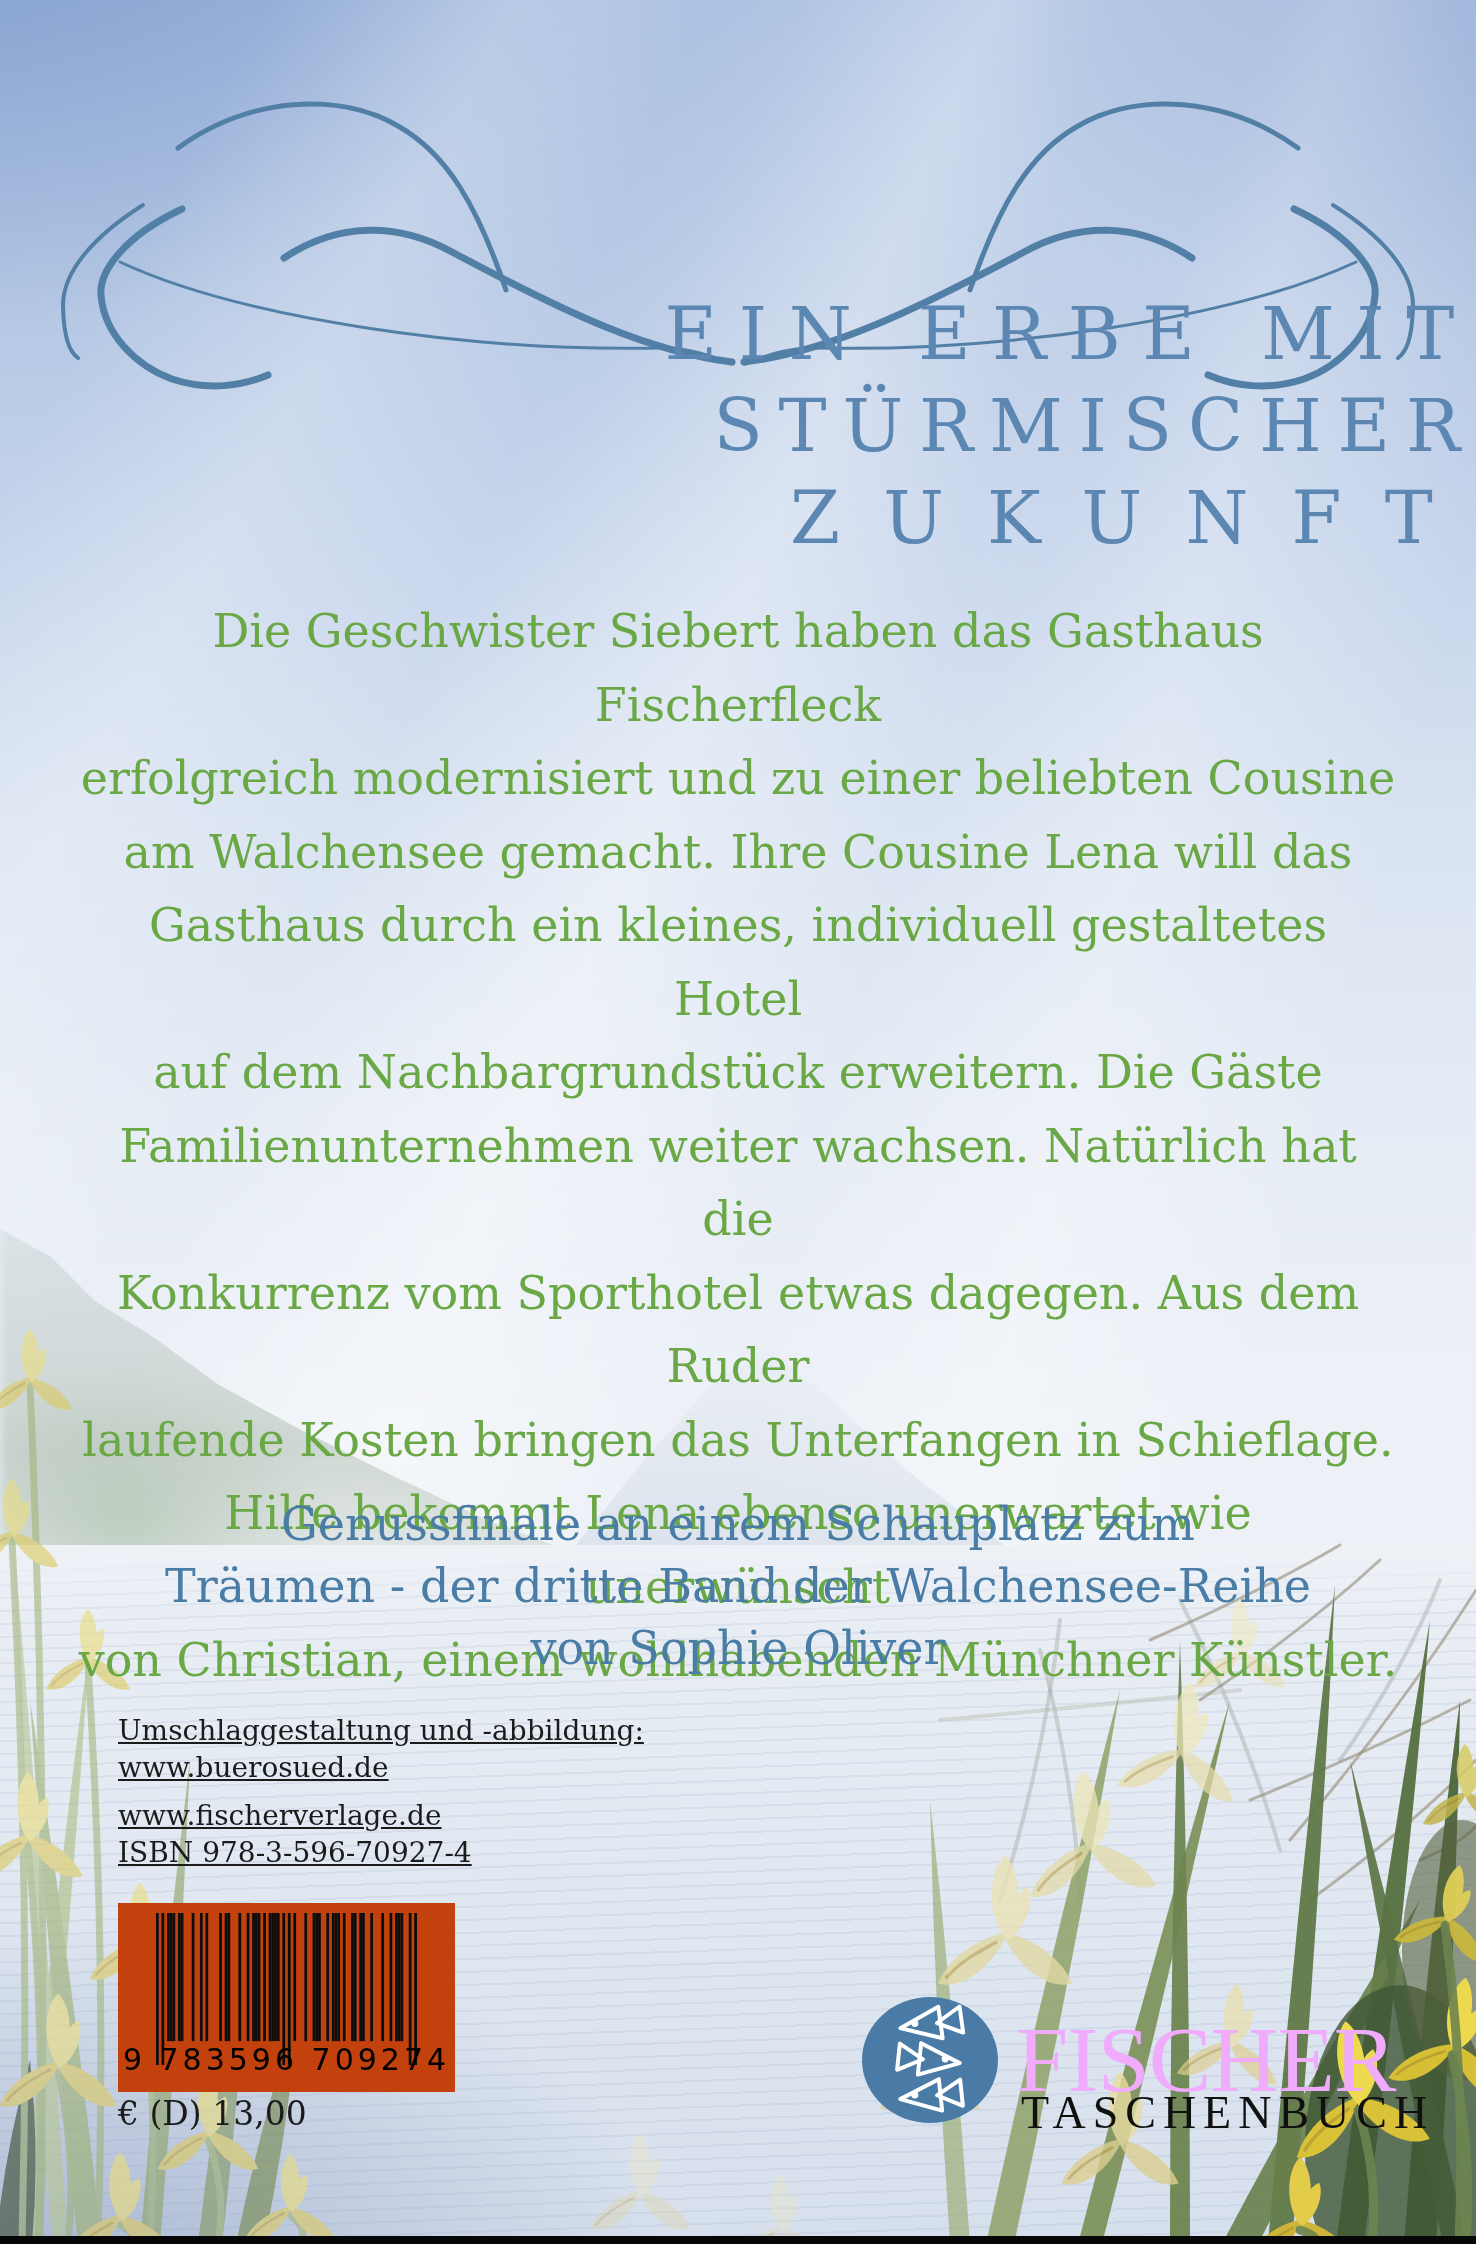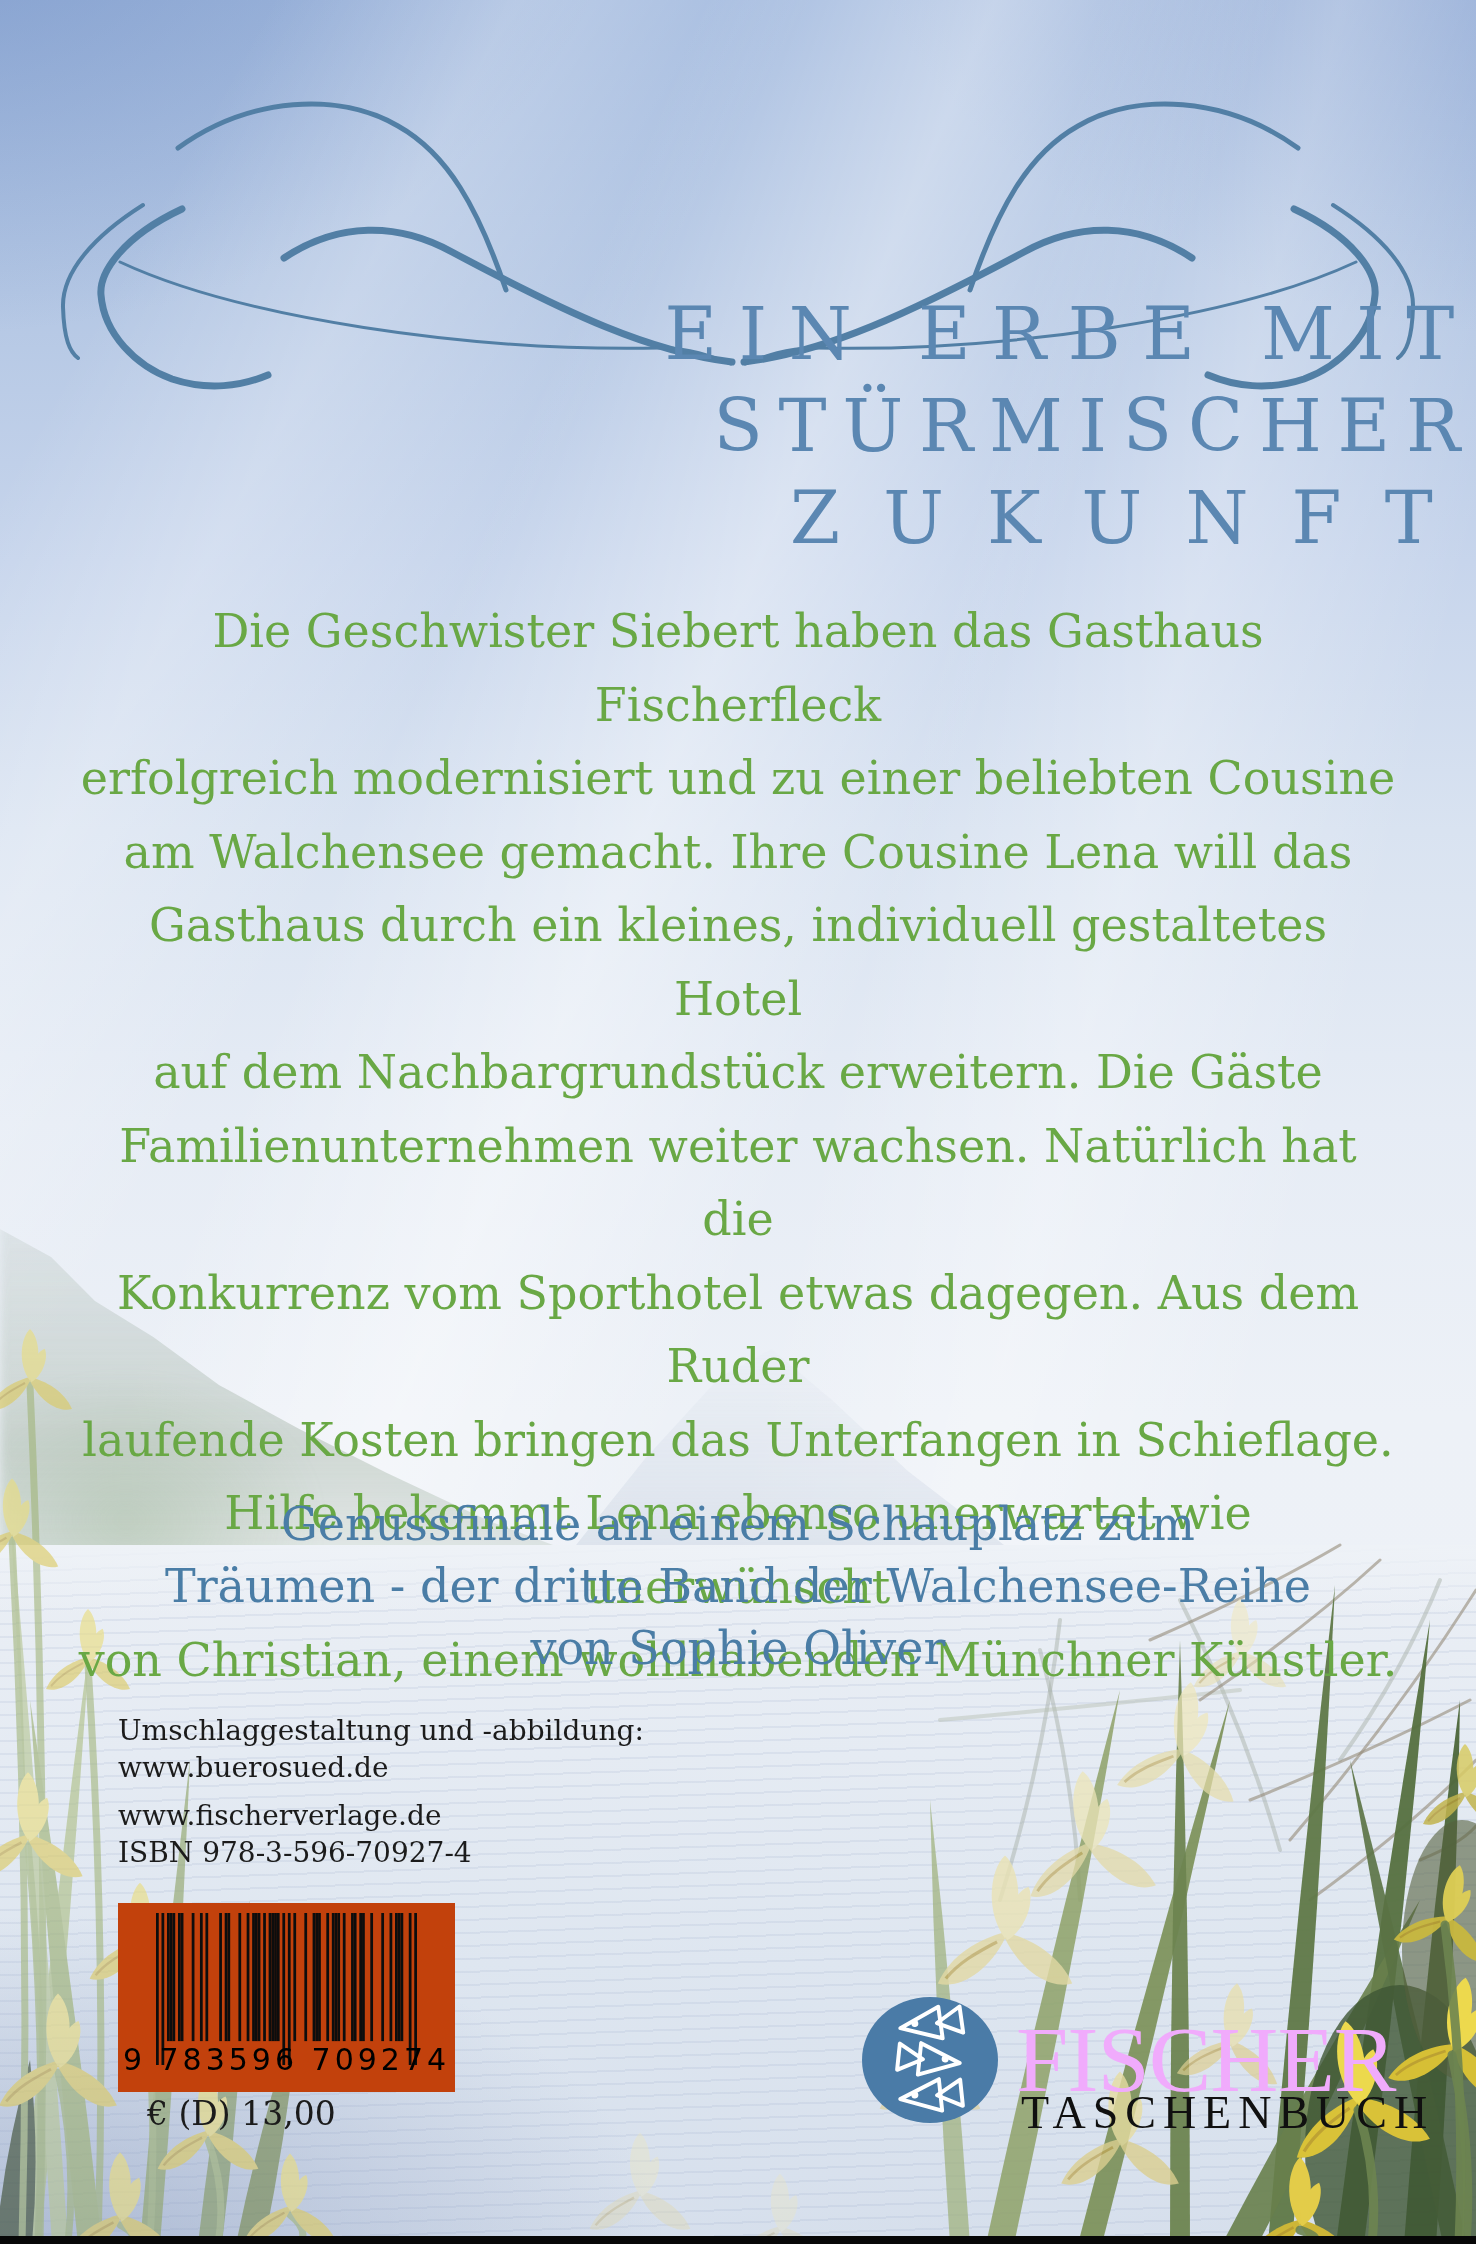--- a/index.html
+++ b/index.html
@@ -39,29 +39,29 @@
   .title{position:absolute;left:0;top:288px;width:100%;text-align:right;
     color:var(--c-title);font-size:72px;line-height:92px;font-weight:400;}
   .title .i0{letter-spacing:.30em;padding-left:.30em;}
   .title .i1{letter-spacing:.22em;padding-left:.22em;}
   .title .i2{letter-spacing:.60em;padding-left:.60em;}
   .blurb{position:absolute;left:78px;top:595px;width:1320px;text-align:center;
     color:var(--c-body);font-size:46px;line-height:73.5px;}
   .highlight{position:absolute;left:78px;top:1493px;width:1320px;text-align:center;
     color:var(--c-highlight);font-size:46px;line-height:62px;}
   .credits{position:absolute;left:118px;top:1712px;color:#1b1b1b;font-size:28px;line-height:37px;}
-  .credits p{margin:0;}
+  .credits p{margin:0;text-decoration:underline;}
   .credits p + p{margin-top:11px;}
 
   
   .barcode{position:absolute;left:118px;top:1903px;width:337px;height:189px;background:#c2410c;}
   .barcode svg{position:absolute;left:38px;top:10px;}
   .barcode .digits{position:absolute;left:0;top:139px;width:100%;text-align:center;
     font-family:"DejaVu Sans",sans-serif;font-size:30px;letter-spacing:4px;color:#000;background:transparent;}
-  .price{position:absolute;left:118px;top:2094px;font-size:33px;color:#1b1b1b;margin-left:29px;}
+  .price{position:absolute;left:118px;top:2094px;font-size:33px;color:#1b1b1b;}
   .logo-circle{position:absolute;left:860px;top:1995px;}
   .logo-name{position:absolute;left:1016px;top:2012px;font-family:"Liberation Serif",serif;
     font-size:94px;line-height:1;letter-spacing:-1px;color:#f0abfc;}
   .logo-imprint{position:absolute;left:1021px;top:2090px;font-family:"Liberation Serif",serif;
     font-size:46px;line-height:1;letter-spacing:7px;color:#101010;}
   .bottom-strip{position:absolute;left:0;bottom:0;width:100%;height:8px;background:#070707;}
 </style>
 </head>
 <body>
 

